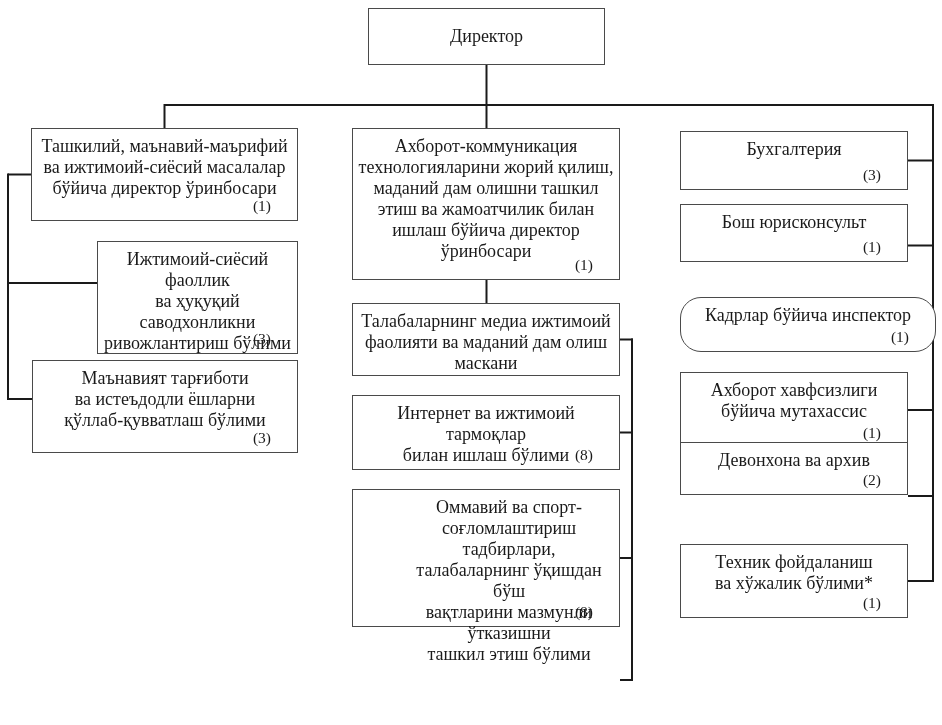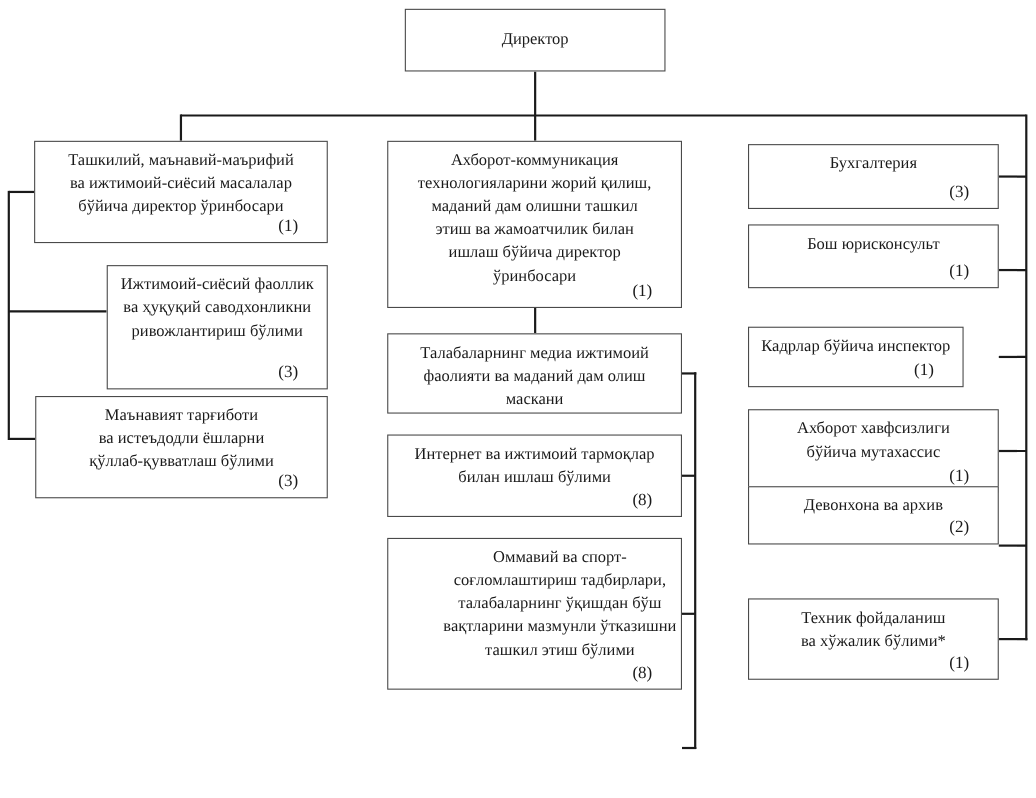--- a/index.html
+++ b/index.html
@@ -30,21 +30,21 @@
     position: absolute;
     box-sizing: border-box;
     background: #ffffff;
     border: 1px solid #4a4a4a;
     color: #1a1a1a;
   }
   .node-title {
     padding: 7px 4px 0 4px;
     text-align: center;
     white-space: pre-line;
-    font-size: 15px;
+    font-size: 18px;
     line-height: 21px;
   }
   .node-count {
     position: absolute;
     right: 26px;
     bottom: 4px;
     font-size: 15.5px;
     line-height: 21px;
   }
   .node.vcenter {
@@ -141,21 +141,21 @@
   </div>
 
   <div class="node" style="left:680px; top:131px; width:228px; height:59px;">
     <div class="node-title">Бухгалтерия</div>
     <div class="node-count">(3)</div>
   </div>
   <div class="node" style="left:680px; top:204px; width:228px; height:58px;">
     <div class="node-title">Бош юрисконсульт</div>
     <div class="node-count">(1)</div>
   </div>
-  <div class="node" style="left:680px; top:297px; width:196px; height:55px;">
+  <div class="node" style="left:680px; top:297px; width:256px; height:55px;border-radius:21px;">
     <div class="node-title">Кадрлар бўйича инспектор</div>
     <div class="node-count">(1)</div>
   </div>
   <div class="node" style="left:680px; top:372px; width:228px; height:76px;">
     <div class="node-title">Ахборот хавфсизлиги
 бўйича мутахассис</div>
     <div class="node-count">(1)</div>
   </div>
   <div class="node" style="left:680px; top:442px; width:228px; height:53px;">
     <div class="node-title">Девонхона ва архив</div>

